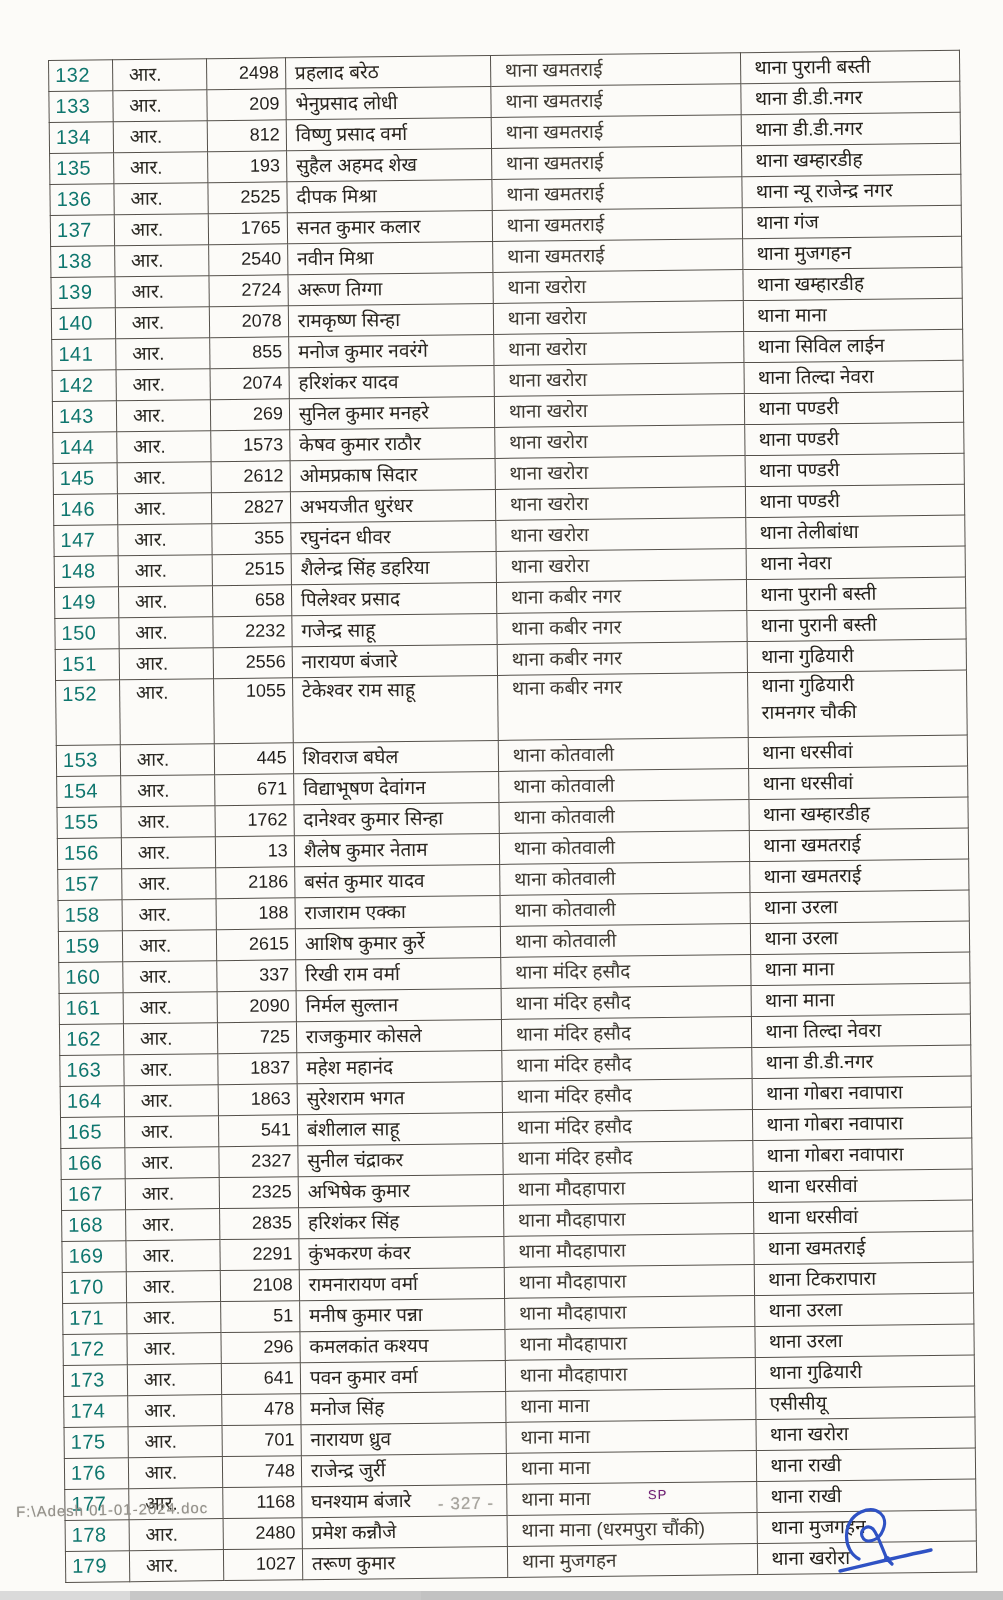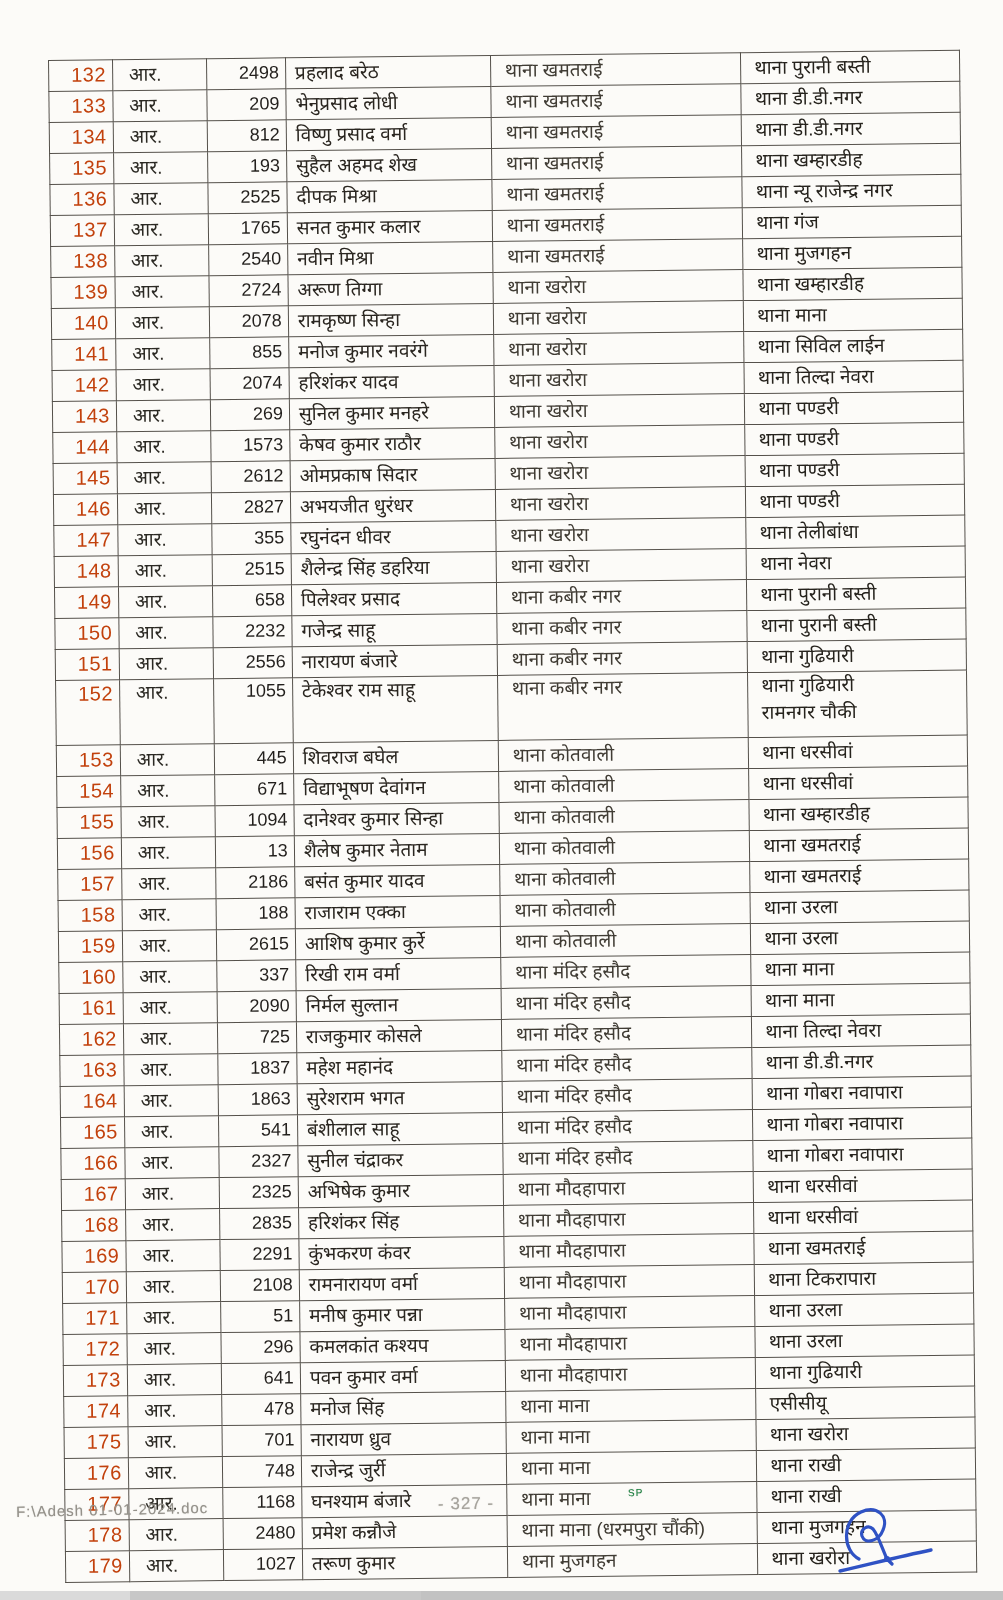--- a/index.html
+++ b/index.html
@@ -30,36 +30,36 @@
     padding:1px 6px;
     font-size:19px;
     line-height:1.08;
     color:#24221e;
     vertical-align:middle;
     white-space:nowrap;
     overflow:hidden;
   }
   tr.tall td{height:60px;vertical-align:top;padding-top:3px;}
   tr.tall td div{margin-bottom:6px;}
-  .c-sn{ text-align:right;font-size:20px;color:#c2410c;letter-spacing:0.5px;}
+  .c-sn{ text-align:left;font-size:20px;color:#0f766e;letter-spacing:0.5px;}
   .c-rank{ padding-left:16px;color:#2b2923;}
   .c-no{ text-align:right;font-size:18px;color:#221f1c;}
   .c-name{ padding-left:9px;color:#2a2620;}
   .c-from{ padding-left:14px;color:#403c34;}
   .c-to{ padding-left:13px;color:#26231d;}
   .footer-text{
     position:absolute;
     font-size:15px;
     color:#94918a;
     letter-spacing:1px;
     text-shadow:0 0 1px rgba(150,148,140,0.55);
   }
   .filepath{left:16px;top:1501px;transform:rotate(-1.2deg);}
   .pageno{left:438px;top:1494px;font-size:17px;color:#a6a39c;transform:rotate(-1deg);}
-  .spmark{left:628px;top:1487px;font-size:10px;color:#15803d;transform:rotate(-1deg);}
+  .spmark{left:648px;top:1487px;font-size:13px;color:#701a75;transform:rotate(-1deg);}
   .signature{
     position:absolute;left:835px;top:1503px;width:105px;height:75px;
   }
   .bottom-bar{
     position:absolute;left:0;bottom:0;width:100%;height:9px;
     background:linear-gradient(90deg,
       #dadada 0%, #dadada 13%,
       #c7c7c7 13%, #c7c7c7 42%,
       #c2c2c2 42%, #c2c2c2 100%);
   }
@@ -263,21 +263,21 @@
             <td class="c-sn">154</td>
             <td class="c-rank">आर.</td>
             <td class="c-no">671</td>
             <td class="c-name">विद्याभूषण देवांगन</td>
             <td class="c-from">थाना कोतवाली</td>
             <td class="c-to">थाना  धरसीवां</td>
           </tr>
           <tr>
             <td class="c-sn">155</td>
             <td class="c-rank">आर.</td>
-            <td class="c-no">1094</td>
+            <td class="c-no">1762</td>
             <td class="c-name">दानेश्वर कुमार सिन्हा</td>
             <td class="c-from">थाना कोतवाली</td>
             <td class="c-to">थाना खम्हारडीह</td>
           </tr>
           <tr>
             <td class="c-sn">156</td>
             <td class="c-rank">आर.</td>
             <td class="c-no">13</td>
             <td class="c-name">शैलेष कुमार नेताम</td>
             <td class="c-from">थाना कोतवाली</td>

